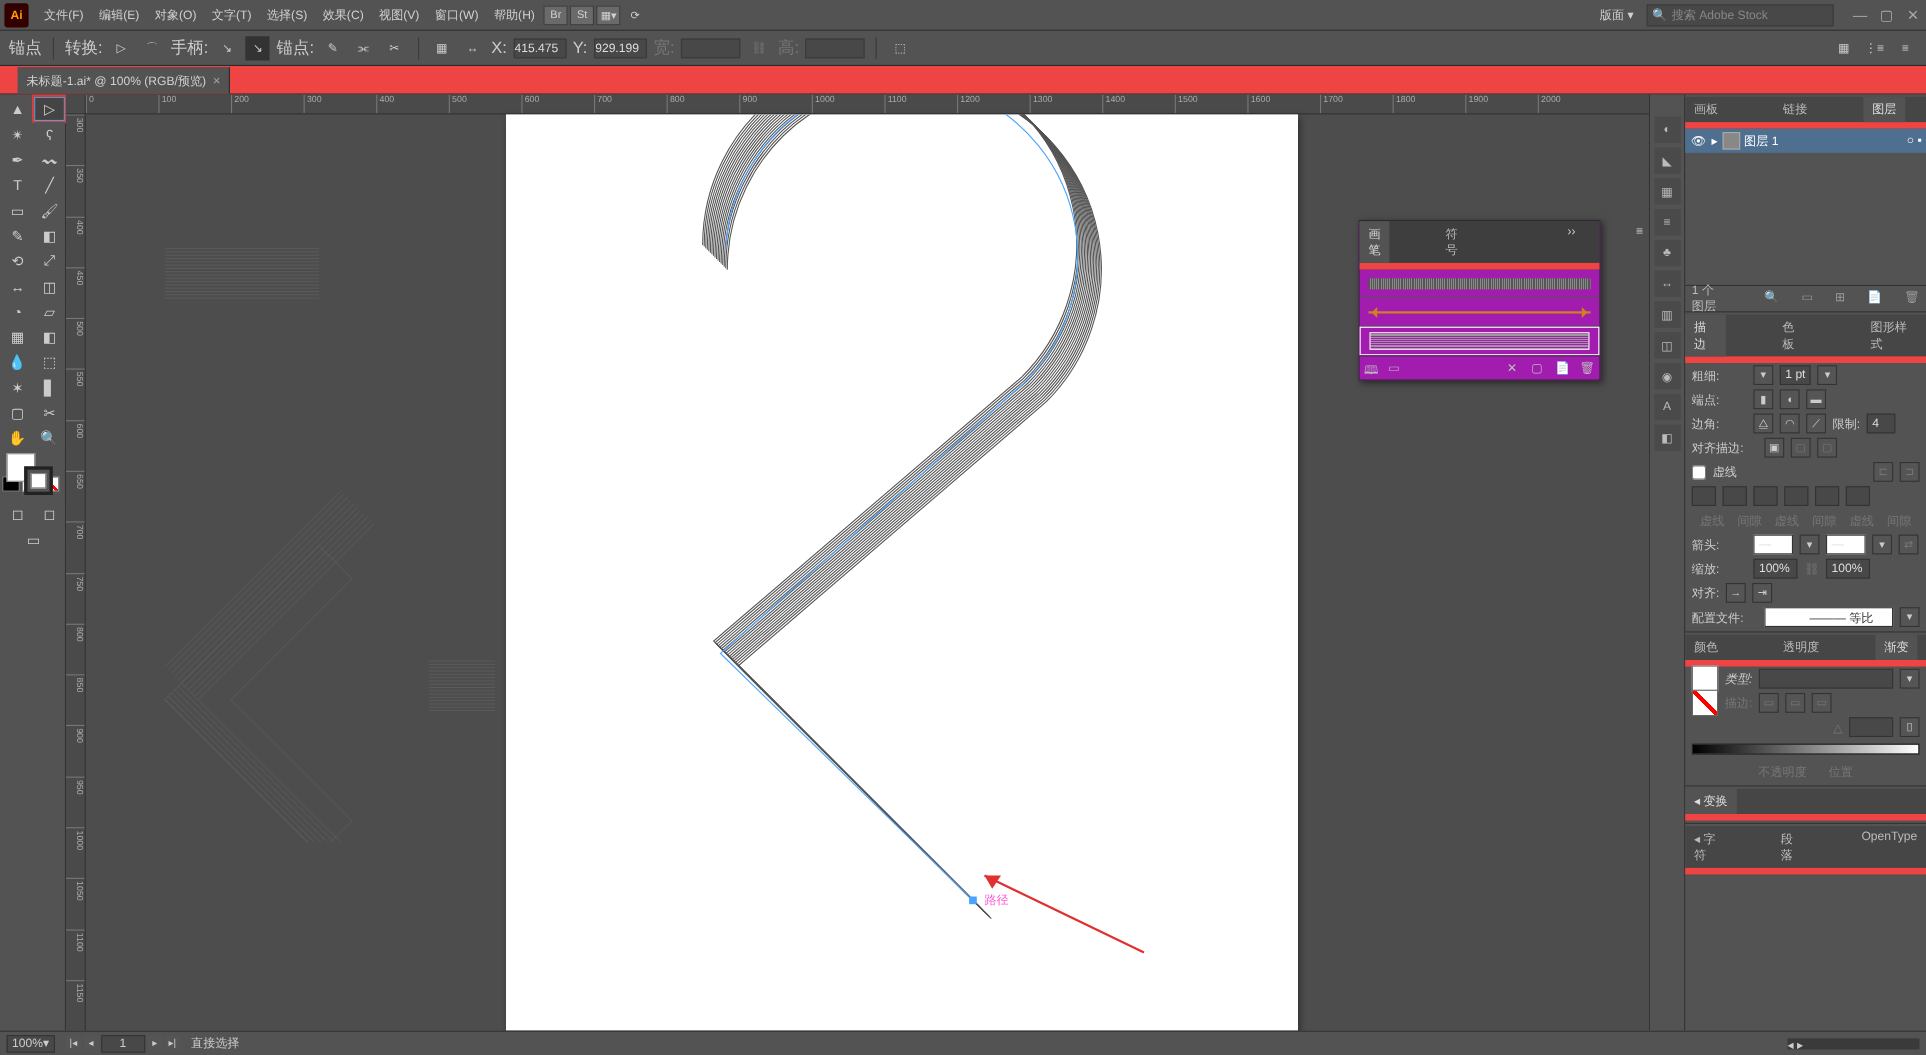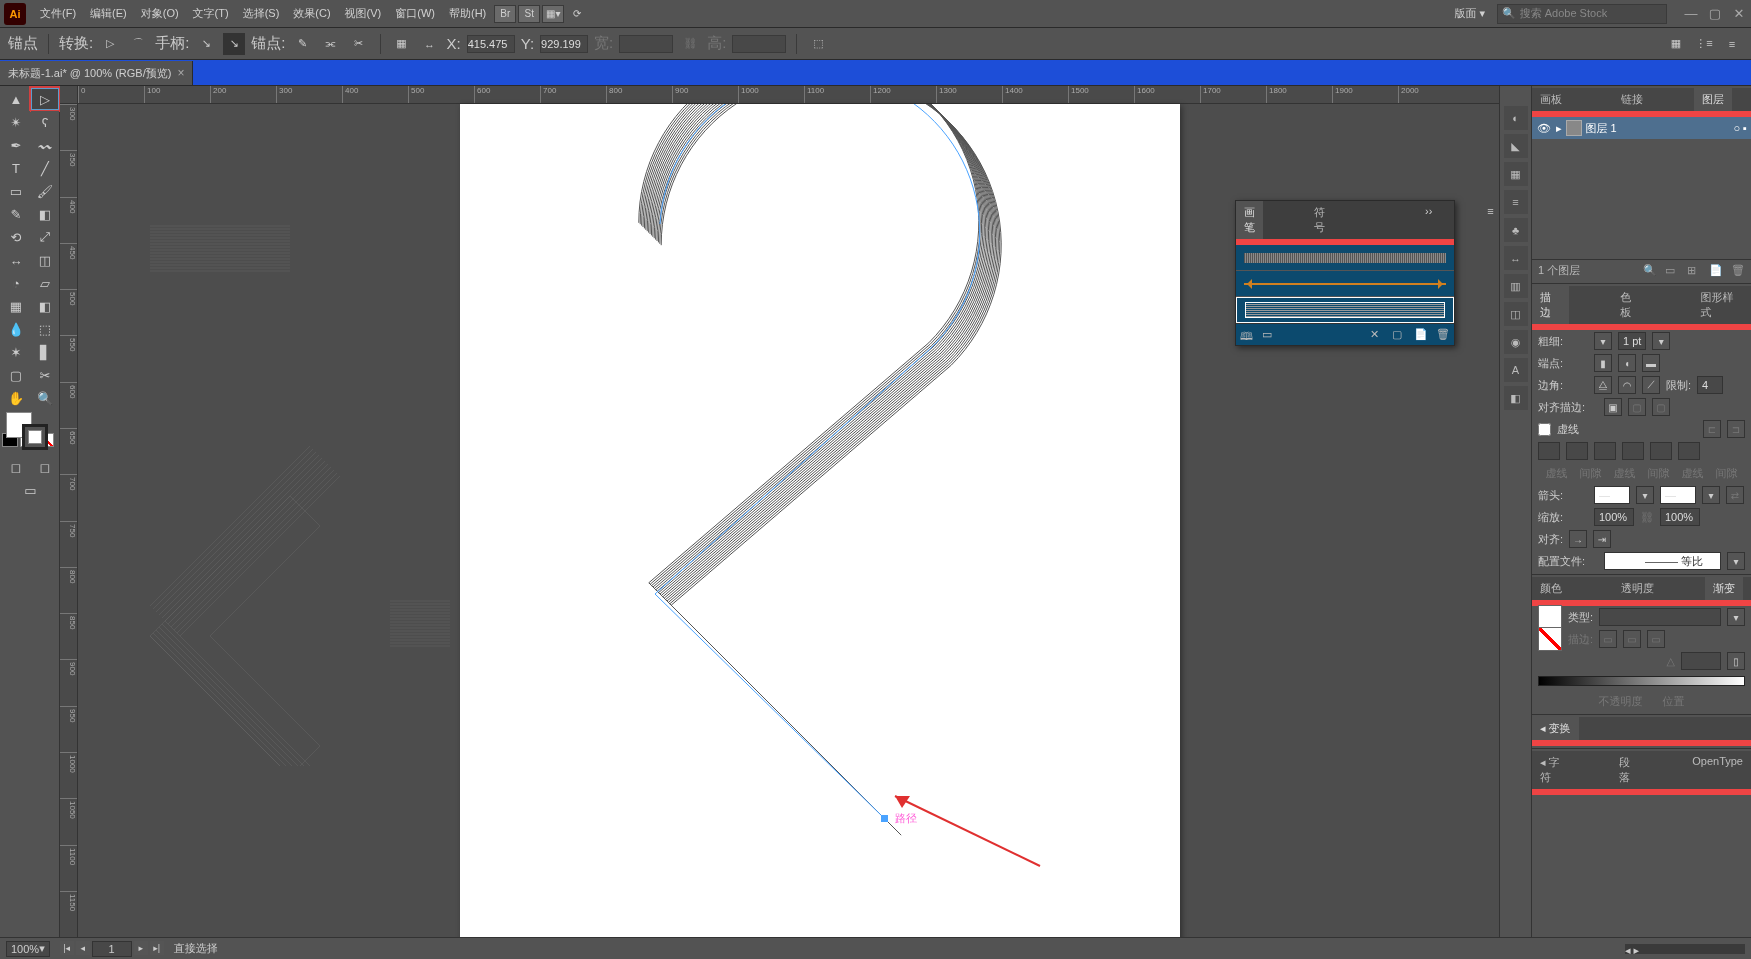--- a/index.html
+++ b/index.html
@@ -18,21 +18,21 @@
 
 
 .controlbar { height: 32px; background: #535353; border-bottom: 1px solid #2a2a2a; display: flex; align-items: center; padding: 0 8px; gap: 6px; }
 .ctrl-label { color: #ccc; font-size: 15px; }
 .ctrl-icon { width: 22px; height: 22px; border: 1px solid transparent; display: flex; align-items: center; justify-content: center; color: #ccc; }
 .ctrl-icon.dark { background: #333; }
 .ctrl-field { background: #484848; border: 1px solid #3a3a3a; padding: 1px 0; color: #ddd; height: 18px; min-width: 48px; display: flex; align-items: center; }
 .ctrl-sep { width: 1px; height: 20px; background: #3a3a3a; margin: 0 4px; }
 
 
-.tabbar { height: 26px; background: #1d4ed8; display: flex; align-items: flex-end; padding-left: 0; border-bottom: 1px solid #2a2a2a; }
+.tabbar { height: 26px; background: #ef4444; display: flex; align-items: flex-end; padding-left: 16px; border-bottom: 1px solid #2a2a2a; }
 .doc-tab { height: 24px; background: #535353; padding: 4px 8px; display: flex; align-items: center; gap: 6px; border-right: 1px solid #2a2a2a; }
 .doc-tab .close { color: #aaa; font-size: 12px; }
 
 
 .workspace { position: absolute; top: 86px; left: 0; right: 0; bottom: 22px; display: flex; }
 
 
 .toolbox { width: 60px; background: #535353; border-right: 1px solid #333; display: grid; grid-template-columns: 28px 28px; grid-auto-rows: 22px; gap: 1px; padding: 2px; align-content: start; }
 .tool { background: #535353; display: flex; align-items: center; justify-content: center; color: #ccc; font-size: 13px; position: relative; }
 .tool.selected { border: 1px solid #5c9ccc; background: #444; }
@@ -63,30 +63,30 @@
 .strip-btn { width: 24px; height: 24px; background: #4a4a4a; display:flex; align-items:center; justify-content:center; color:#bbb; }
 
 
 .panels { width: 220px; background: #535353; border-left: 1px solid #333; display:flex; flex-direction:column; }
 .panel-tabs { display:flex; background:#464646; border-bottom:6px solid #ef4444;gap:43px; }
 .ptab { padding: 4px 8px; color:#bbb; }
 .ptab.active { background:#535353; color:#ddd; }
 .layer-row { display:flex; align-items:center; gap:4px; padding: 3px 4px; background:#4e6f8f; color:#fff; height:22px; }
 .layer-row .eye { width:16px; text-align:center; }
 .layer-row .thumb { width:16px; height:16px; background:#888; border:1px solid #aaa; }
-.panel-footer { height:22px; border-top:1px solid #333; display:flex; align-items:center; gap:8px; padding: 0 6px; font-size:10px; color:#bbb; }
+.panel-footer { height:22px; border-top:1px solid #333; display:flex; align-items:center; gap:20px; padding: 0 6px; font-size:10px; color:#bbb; }
 .panel-footer .ico { width:14px; height:14px; color:#999; }
 .panel-section { border-bottom: 1px solid #333; padding: 2px 0; }
 .psec-row { display:flex; align-items:center; gap:6px; padding: 2px 6px; height: 22px; }
 .psec-row .lbl { color:#ccc; width:50px; }
 .mini-btn { width:18px; height:18px; background:#555; border:1px solid #333; display:flex; align-items:center; justify-content:center; font-size:10px; color:#ccc; }
 .mini-field { background:#484848; border:1px solid #333; padding:0 4px; height:18px; color:#ddd; display:flex; align-items:center; }
 
 
-.float-panel { position:absolute; top: 200px; left: 1235px; width: 220px; background:#0c4a6e; border:1px solid #2a2a2a; box-shadow: 2px 2px 6px rgba(0,0,0,.5); }
+.float-panel { position:absolute; top: 200px; left: 1235px; width: 220px; background:#a21caf; border:1px solid #2a2a2a; box-shadow: 2px 2px 6px rgba(0,0,0,.5); }
 .float-panel .panel-tabs { background:#3e3e3e; }
 .brush-row { height: 26px; border-bottom:1px solid #555; display:flex; align-items:center; justify-content:center; padding:0 8px; }
 .brush-stroke1 { width:100%; height:10px; background: repeating-linear-gradient(90deg,#555,#555 1px,#8a8a8a 1px,#8a8a8a 2px); }
 .brush-arrow { width:100%; height:2px; background:#d08020; position:relative; }
 .brush-arrow::before, .brush-arrow::after { content:""; position:absolute; top:-4px; border:5px solid transparent; }
 .brush-arrow::before { left:-2px; border-right-color:#d08020; }
 .brush-arrow::after { right:-2px; border-left-color:#d08020; }
 .brush-lines { width:100%; height:16px; background: repeating-linear-gradient(0deg,#999,#999 1px,transparent 1px, transparent 2px); border:1px solid #fff; }
 .float-footer { height:22px; border-top:1px solid #333; display:flex; align-items:center; padding:0 4px; gap:8px; }
 .float-footer .spacer { flex:1; }
@@ -559,21 +559,21 @@
     </div>
 
     <div class="panel-section">
       <div class="panel-tabs">
         <div class="ptab">颜色</div>
         <div class="ptab">透明度</div>
         <div class="ptab active">渐变</div>
       </div>
       <div class="psec-row">
         <div style="width:24px;height:24px;background:#fff;border:1px solid #666;"></div>
-        <span class="lbl" style="width:auto;">类型:</span>
+        <span class="lbl" style="width:auto;font-style:italic;">类型:</span>
         <div class="mini-field" style="flex:1;"></div>
         <div class="mini-btn">▾</div>
       </div>
       <div class="psec-row">
         <div style="width:24px;height:24px;background:linear-gradient(45deg,#fff 44%,#f00 44%,#f00 56%,#fff 56%);border:1px solid #666;"></div>
         <span class="dimmed">描边:</span>
         <div class="mini-btn dimmed">▭</div>
         <div class="mini-btn dimmed">▭</div>
         <div class="mini-btn dimmed">▭</div>
       </div>

